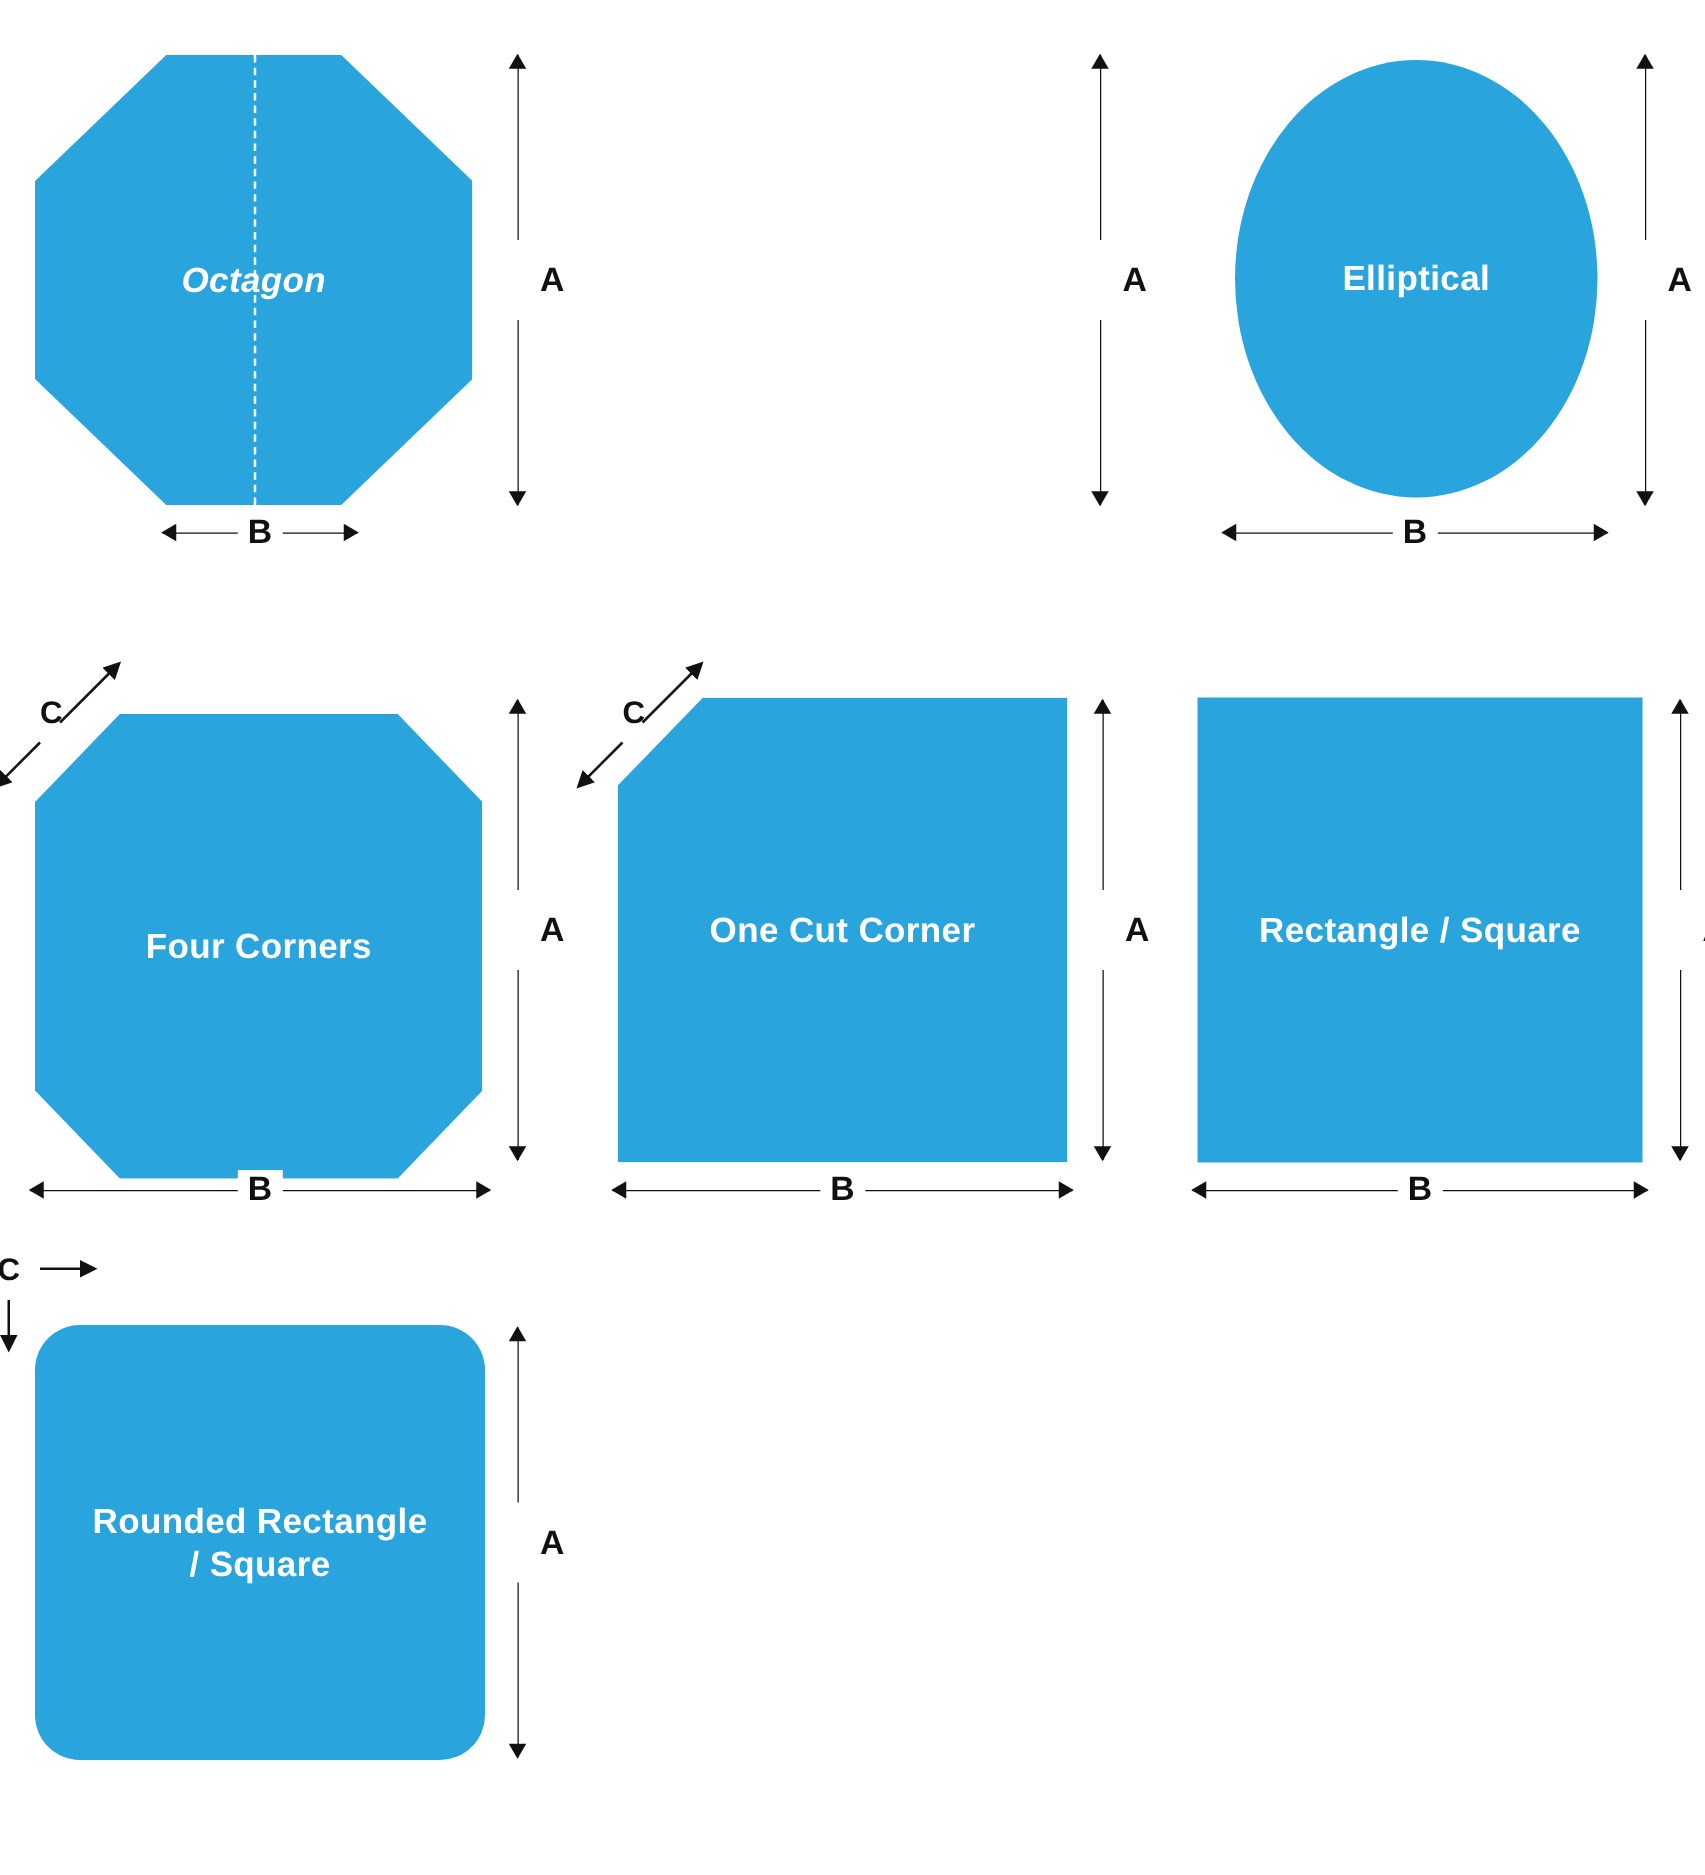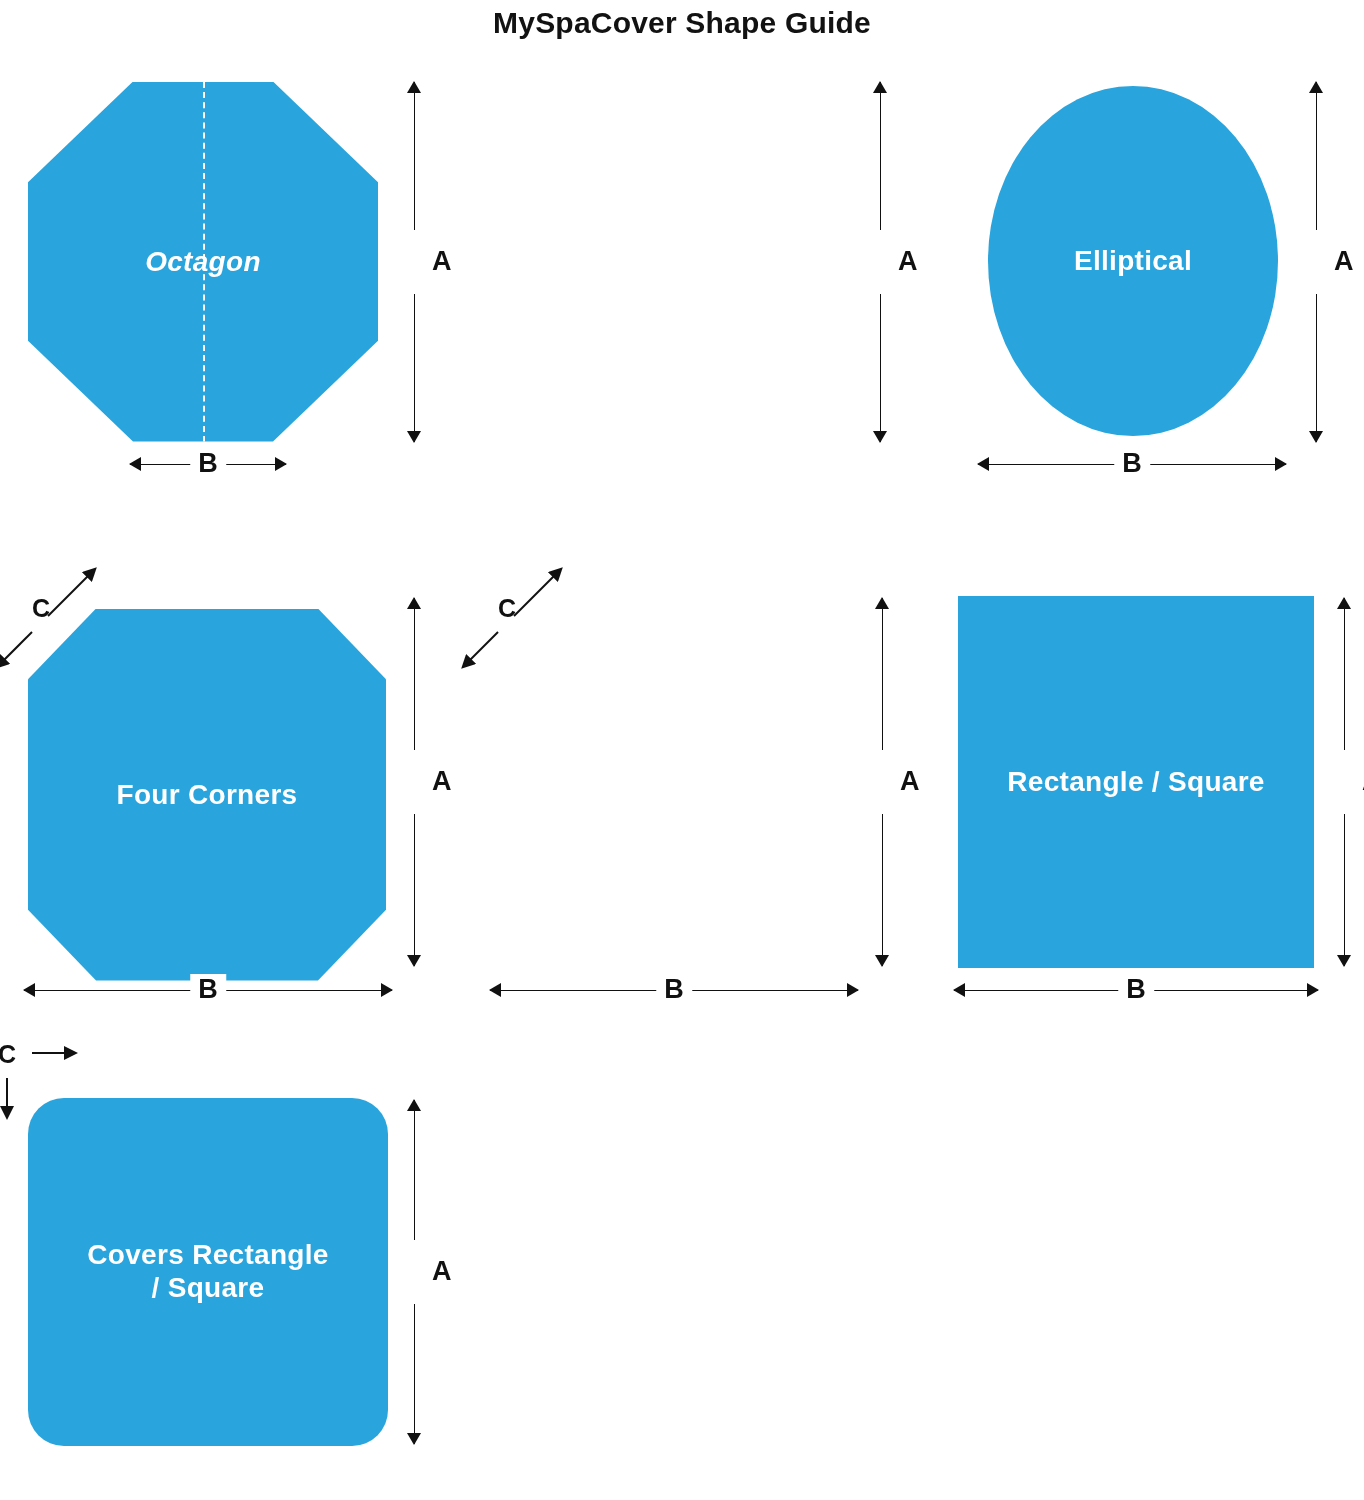--- a/index.html
+++ b/index.html
@@ -255,21 +255,20 @@
     top: 0;
     font-size: 25px;
     font-weight: bold;
     color: #111;
   }
 </style>
 </head>
 <body>
 
 <div class="header">
-  <h1>MySpaCover Shape Guide</h1>
 </div>
 
 <div class="grid">
 
   <div class="row">
 
     <div class="cell cell-oct">
       <div class="shapewrap" style="left:28px; top:0px;font-style:italic;">
         <div class="shape octagon">
           <div class="dashline-v"></div>
@@ -378,20 +377,25 @@
         <div class="hline">
           <div class="stem"></div>
           <div class="ar-l"></div>
           <div class="ar-r"></div>
           <div class="dimlabel">B</div>
         </div>
       </div>
     </div>
 
     <div class="cell cell-onecut">
+      <div class="shapewrap" style="left:28px; top:28px;">
+        <div class="shape onecut">
+          <div class="label">One Cut Corner</div>
+        </div>
+      </div>
 
       <div class="cdim" style="left:-8px; top:-12px;">
         <svg width="120" height="120" viewBox="0 0 120 120">
           <defs>
             <marker id="ah3" markerWidth="7" markerHeight="7" refX="5" refY="3.5" orient="auto">
               <polygon points="0 0, 7 3.5, 0 7" fill="#111"></polygon>
             </marker>
             <marker id="ah4" markerWidth="7" markerHeight="7" refX="5" refY="3.5" orient="auto">
               <polygon points="0 0, 7 3.5, 0 7" fill="#111"></polygon>
             </marker>
@@ -449,21 +453,21 @@
       </div>
     </div>
 
   </div>
 
   <div class="row" style="margin-top: 60px;">
 
     <div class="cell cell-round">
       <div class="shapewrap" style="left:28px; top:30px;">
         <div class="shape rounded">
-          <div class="label">Covers Rectangle
+          <div class="label">Rounded Rectangle
 / Square</div>
         </div>
       </div>
 
       <div class="cdim-round" style="left:-4px; top:-26px;">
         <svg width="130" height="110" viewBox="0 0 130 110">
           <defs>
             <marker id="ah5" markerWidth="7" markerHeight="7" refX="5" refY="3.5" orient="auto">
               <polygon points="0 0, 7 3.5, 0 7" fill="#111"></polygon>
             </marker>

